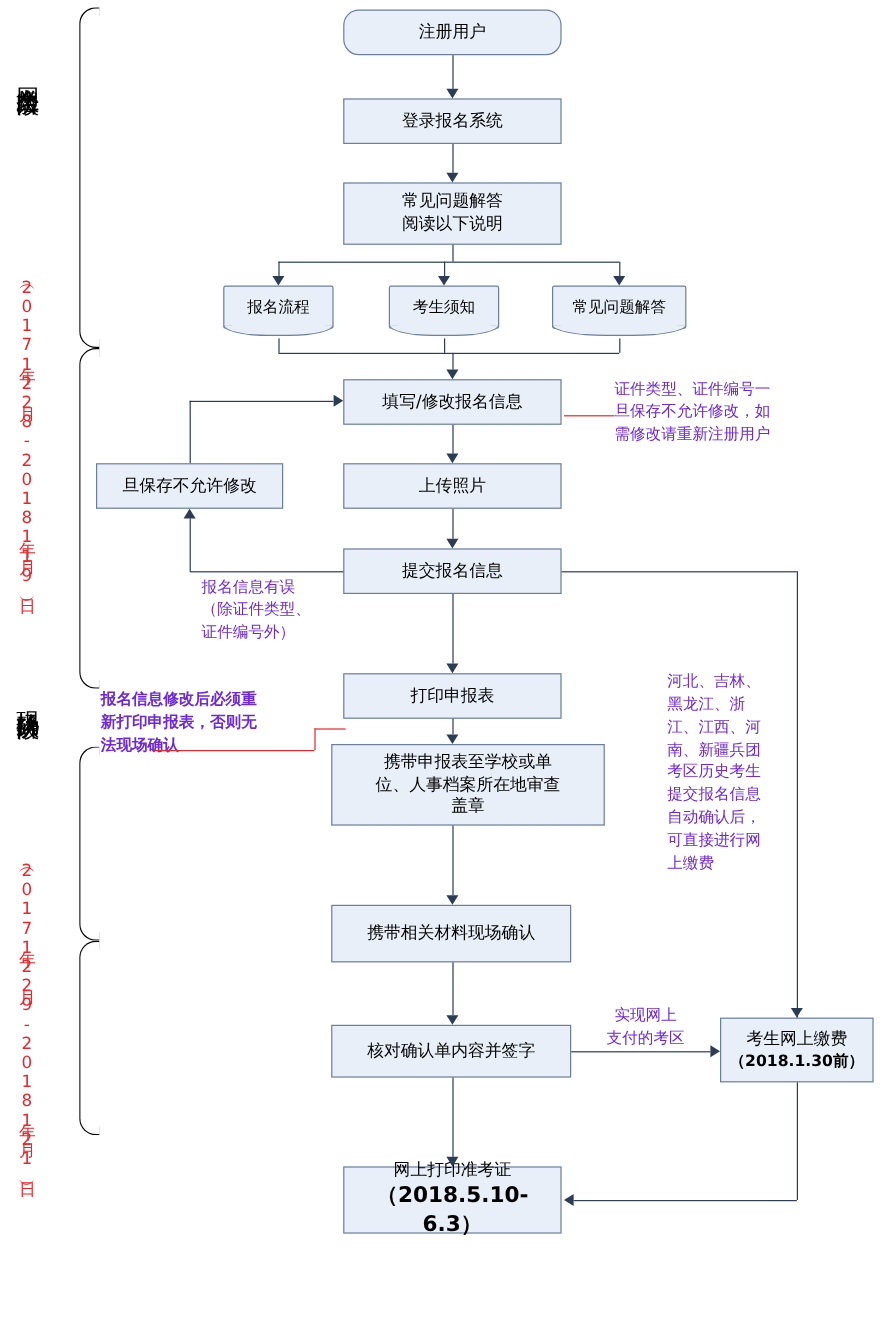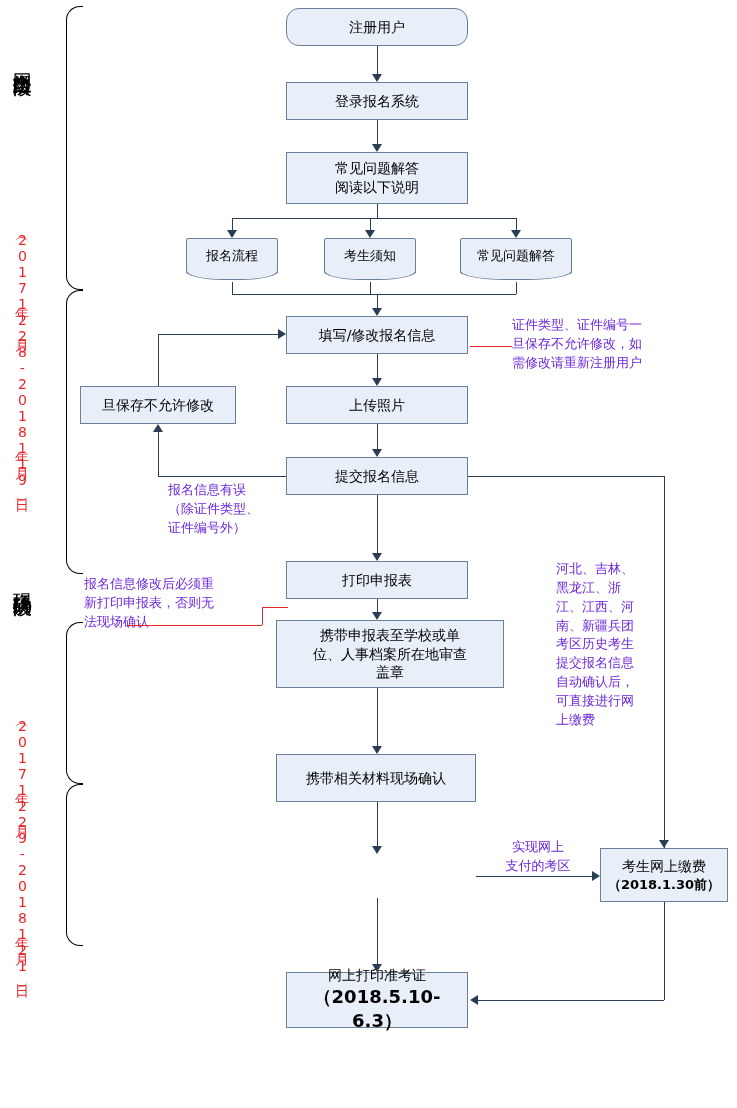--- a/index.html
+++ b/index.html
@@ -182,20 +182,21 @@
   <div class="box" style="left:286px; top:457px; width:182px; height:38px;">提交报名信息</div>
 
   <div class="box" style="left:286px; top:561px; width:182px; height:38px;">打印申报表</div>
 
   <div class="box" style="left:276px; top:620px; width:228px; height:68px;">携带申报表至学校或单
 位、人事档案所在地审查
 盖章</div>
 
   <div class="box" style="left:276px; top:754px; width:200px; height:48px;">携带相关材料现场确认</div>
 
+  <div class="box" style="left:276px; top:854px; width:200px; height:44px;">核对确认单内容并签字</div>
 
   <div class="box" style="left:600px; top:848px; width:128px; height:54px; flex-direction:column;">
     <span>考生网上缴费</span>
     <span class="lbl-bold" style="font-size:13px;">（2018.1.30前）</span>
   </div>
 
   <div class="box" style="left:286px; top:972px; width:182px; height:56px; flex-direction:column;">
     <span>网上打印准考证</span>
     <span class="lbl-bold" style="font-size:18px;">（2018.5.10-6.3）</span>
   </div>
@@ -264,21 +265,21 @@
 
   <div class="note" style="left:512px; top:316px; width:176px;">证件类型、证件编号一
 旦保存不允许修改，如
 需修改请重新注册用户</div>
   <div class="note-line" style="left:470px; top:346px; width:42px;"></div>
 
   <div class="note" style="left:168px; top:481px; width:126px;">报名信息有误
 （除证件类型、
 证件编号外）</div>
 
-  <div class="note" style="left:84px; top:575px; width:178px;">报名信息修改后必须重
+  <div class="note" style="left:84px; top:575px; width:178px;font-weight:bold;">报名信息修改后必须重
 新打印申报表，否则无
 法现场确认</div>
   <div class="note-line" style="left:262px; top:607px; width:26px;"></div>
   <div class="note-vline" style="left:262px; top:607px; height:18px;"></div>
   <div class="note-line" style="left:128px; top:625px; width:134px;"></div>
 
   <div class="note" style="left:556px; top:560px; width:96px;">河北、吉林、
 黑龙江、浙
 江、江西、河
 南、新疆兵团

